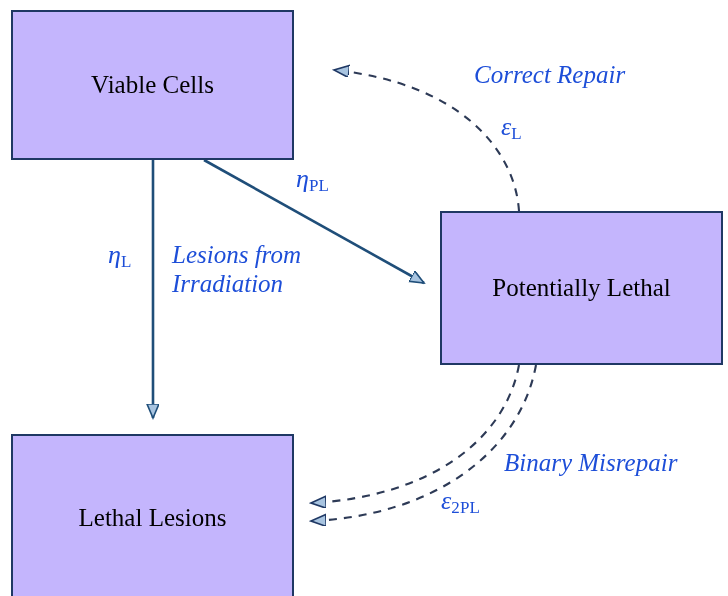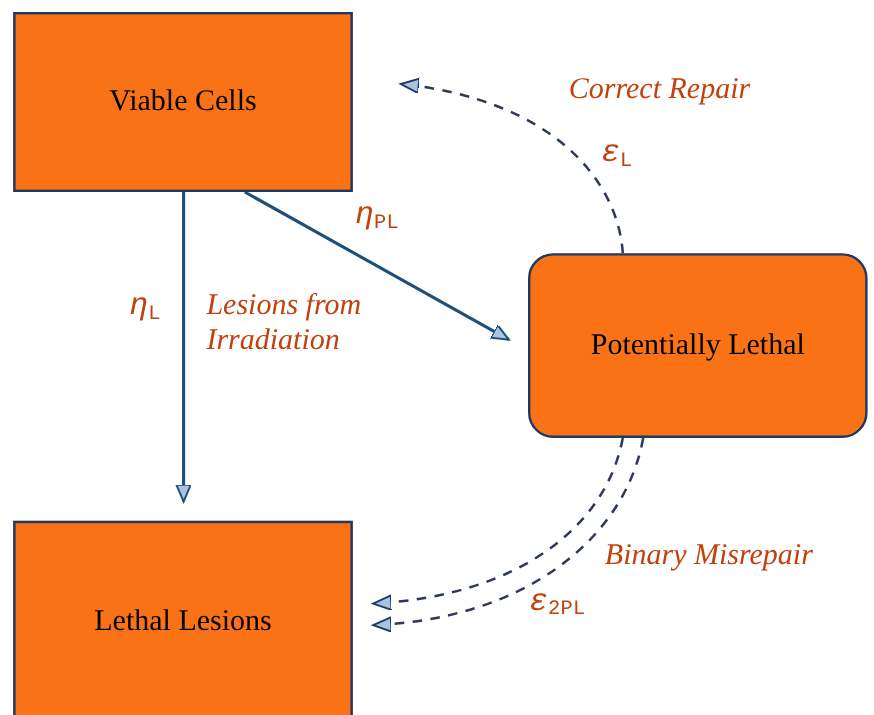--- a/index.html
+++ b/index.html
@@ -20,55 +20,54 @@
   #diagram-svg {
     position: absolute;
     left: 0;
     top: 0;
     width: 728px;
     height: 596px;
   }
   .node-box {
     position: absolute;
     box-sizing: border-box;
-    background: #f97316;
+    background: #c4b5fd;
     border: 2.5px solid #1f3864;
     display: flex;
     flex-direction: column;
     align-items: center;
     justify-content: center;
     text-align: center;
     color: #000000;
     font-family: "Liberation Serif", "DejaVu Serif", serif;
     font-size: 25px;
     line-height: 1.22;
     z-index: 3;
   }
   .node-line { display: block; white-space: nowrap; }
 
   #node-viable   { left: 11px;  top: 10px;  width: 283px; height: 150px; }
-  #node-plethal  { left: 440px; top: 211px; width: 283px; height: 154px; border-radius: 21px; }
+  #node-plethal  { left: 440px; top: 211px; width: 283px; height: 154px; }
   #node-lethal   { left: 11px;  top: 434px; width: 283px; height: 168px; }
 
   .edge-label {
     position: absolute;
-    color: #c2410c;
+    color: #1d4ed8;
     white-space: nowrap;
     z-index: 4;
     font-family: "Liberation Serif", "DejaVu Serif", serif;
   }
   .lbl-italic {
     font-style: italic;
     font-size: 25px;
     line-height: 1.16;
   }
   .lbl-greek {
     font-size: 26px;
     font-style: italic;
-    font-family: Liberation Mono, monospace;
   }
   .lbl-greek .sub {
     font-size: 17px;
     font-style: normal;
     vertical-align: baseline;
     position: relative;
     top: 4px;
     letter-spacing: 0.2px;
   }
 

